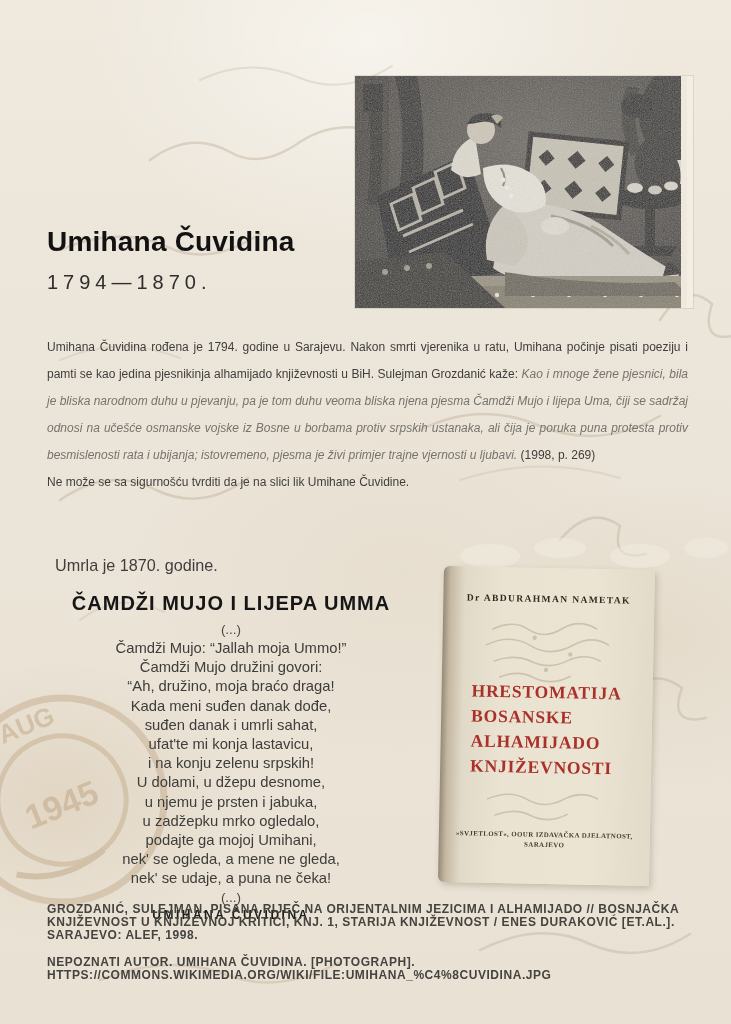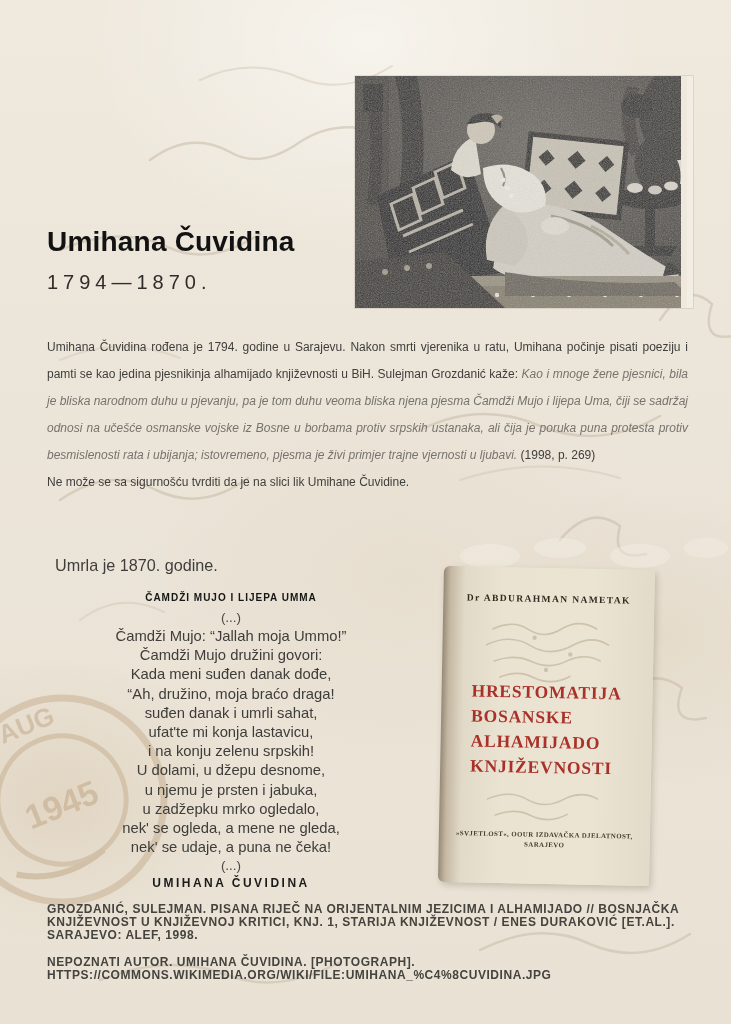--- a/index.html
+++ b/index.html
@@ -44,21 +44,21 @@
     left:47px;top:334px;width:641px;
     font-size:12px;line-height:27px;text-align:justify;color:#3f3e3c;
   }
   .bio .quote{font-style:italic;color:#76736d;}
   .death{left:47px;top:556px;font-size:16.2px;color:#3f3e3c;margin-left:8px;}
 
   
   .poem{
     left:42px;top:592px;width:378px;text-align:center;color:#3e3d3b;
   }
-  .poem-title{font-size:10px;font-weight:bold;color:#161616;letter-spacing:1px;margin-bottom:6px;}
+  .poem-title{font-size:20px;font-weight:bold;color:#161616;letter-spacing:1px;margin-bottom:6px;}
   .poem-ellipsis{font-size:13.5px;line-height:17px;color:#4a4947;}
   .poem-lines{font-size:14.8px;line-height:19.2px;margin-top:1px;}
   .poem-author{font-size:12px;font-weight:bold;letter-spacing:2.5px;color:#1b1b1a;margin-top:2px;}
 
   
   .book{
     left:444px;top:566px;width:211px;height:316px;
     transform:rotate(1.1deg);transform-origin:top left;
     background:
       linear-gradient(90deg, #968a77 0px, #c4b8a3 7px, #e2dac8 22px, #ebe3d2 60px, #ece4d3 150px, #e3dbc9 211px);
@@ -249,28 +249,29 @@
 </div>
 
 <div class="layer death">Umrla je 1870. godine.</div>
 
 <div class="layer poem">
   <div class="poem-title">ČAMDŽI MUJO I LIJEPA UMMA</div>
   <div class="poem-ellipsis">(...)</div>
   <div class="poem-lines">
       <div>Čamdži Mujo: “Jallah moja Ummo!”</div>
       <div>Čamdži Mujo družini govori:</div>
+      <div>“Ah, družino, moja braćo draga!</div>
       <div>Kada meni suđen danak dođe,</div>
-      <div>“Ah, družino, moja braćo draga!</div>
       <div>suđen danak i umrli sahat,</div>
       <div>ufat'te mi konja lastavicu,</div>
       <div>i na konju zelenu srpskih!</div>
       <div>U dolami, u džepu desnome,</div>
       <div>u njemu je prsten i jabuka,</div>
       <div>u zadžepku mrko ogledalo,</div>
+      <div>podajte ga mojoj Umihani,</div>
       <div>nek' se ogleda, a mene ne gleda,</div>
       <div>nek' se udaje, a puna ne čeka!</div>
     </div>
   <div class="poem-ellipsis">(...)</div>
   <div class="poem-author">UMIHANA ČUVIDINA</div>
 </div>
 
 <div class="layer book">
   <svg class="book-script" width="211" height="316" viewBox="0 0 211 316">
     <g fill="none" stroke="#c6baa2" stroke-width="1.6" opacity="0.8" stroke-linecap="round">

